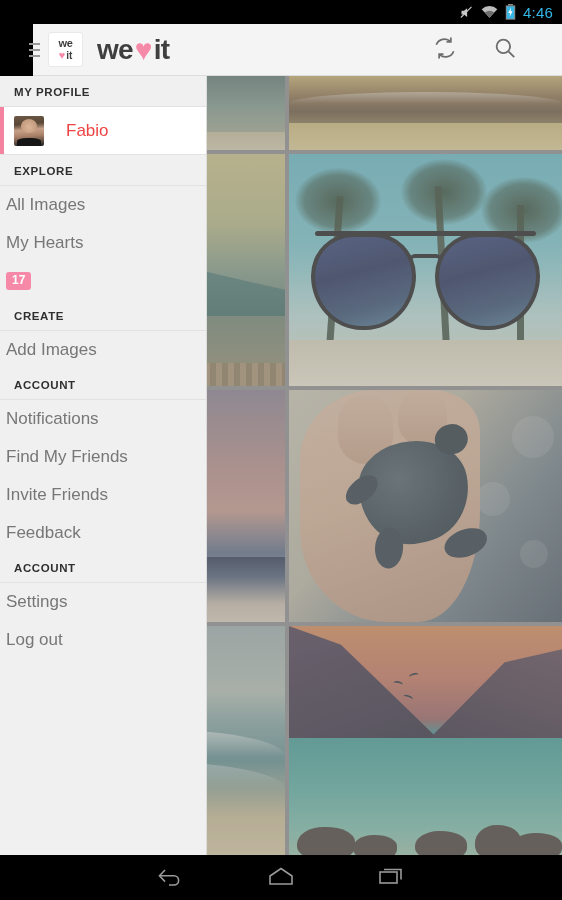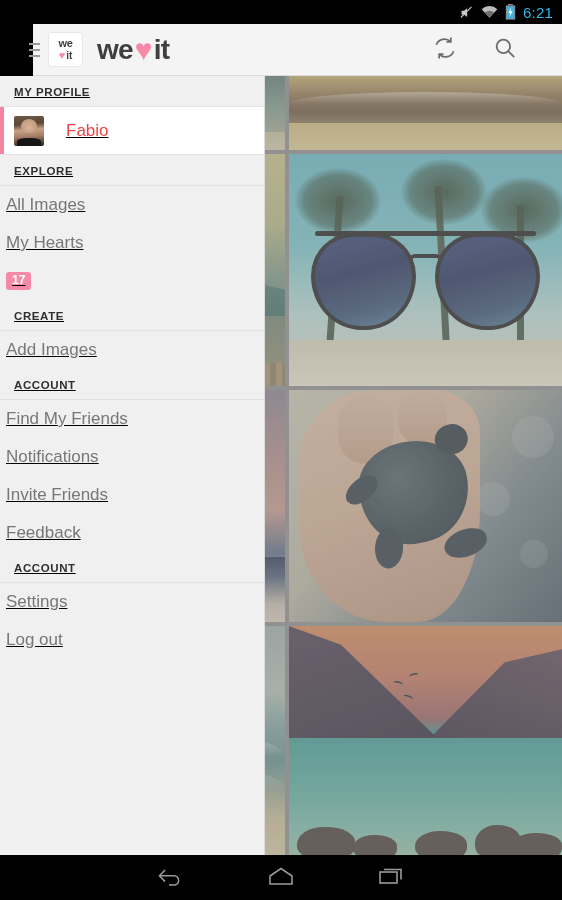--- a/index.html
+++ b/index.html
@@ -166,25 +166,24 @@
   .lbird { position:absolute; width:10px; height:6px; border-top:2px solid #22303a; border-radius:50%; }
 
   
   .ph-wave { background:linear-gradient(180deg,#9fb0ad 0%,#b6c2b7 28%,#83a6a2 42%,#5d8f8e 58%,#cdbd94 82%,#ddcda4 100%); }
   .wv { position:absolute; left:0; right:0; height:12%;
     background:linear-gradient(180deg,rgba(255,255,255,.55),rgba(255,255,255,0));
     border-radius:50% 50% 0 0/100% 100% 0 0; }
 
   
   .drawer {
-    position:absolute; top:76px; left:0; width:265px; height:779px;
+    position:absolute; top:76px; left:0; width:207px; height:779px;
     background:#f0f0f0;
     border-right:1px solid #dcdcdc;
     z-index:5;
-    text-decoration:underline;
   }
   .sec-head {
     padding:10px 0 8px 14px; font-size:11.5px; font-weight:bold;
     color:#2f2f2f; letter-spacing:.6px;
     border-bottom:1px solid #e2e2e2;
   }
   .profile-row {
     position:relative; height:48px; background:#fff;
     display:flex; align-items:center;
     border-bottom:1px solid #e4e4e4;
@@ -241,21 +240,21 @@
       </svg>
     </span>
     <span class="sb-icon">
       <svg width="11" height="16" viewBox="0 0 12 18">
         <rect x="3.2" y="0" width="5.6" height="1.6" fill="#8a8a8a"></rect>
         <rect x="0.7" y="1.6" width="10.6" height="16" fill="#8a8a8a"></rect>
         <rect x="1.9" y="2.8" width="8.2" height="13.6" fill="#33b5e5"></rect>
         <path d="M6.6 4 L3.4 10 L5.6 10 L5 14.4 L8.4 8.2 L6.1 8.2 Z" fill="#ffffff"></path>
       </svg>
     </span>
-    <span class="sb-time">6:21</span>
+    <span class="sb-time">4:46</span>
   </div>
 
   <div class="appbar">
 
     <div class="hamburger">
       <span></span>
         <span></span>
         <span></span>
     </div>
 
@@ -435,24 +434,24 @@
 
     <div class="sec-head">CREATE</div>
 
     <div class="menu-item">
       <span class="menu-label">Add Images</span>
     </div>
 
     <div class="sec-head">ACCOUNT</div>
 
     <div class="menu-item">
+      <span class="menu-label">Notifications</span>
+    </div>
+    <div class="menu-item">
       <span class="menu-label">Find My Friends</span>
-    </div>
-    <div class="menu-item">
-      <span class="menu-label">Notifications</span>
     </div>
     <div class="menu-item">
       <span class="menu-label">Invite Friends</span>
     </div>
     <div class="menu-item">
       <span class="menu-label">Feedback</span>
     </div>
 
     <div class="sec-head">ACCOUNT</div>
 

